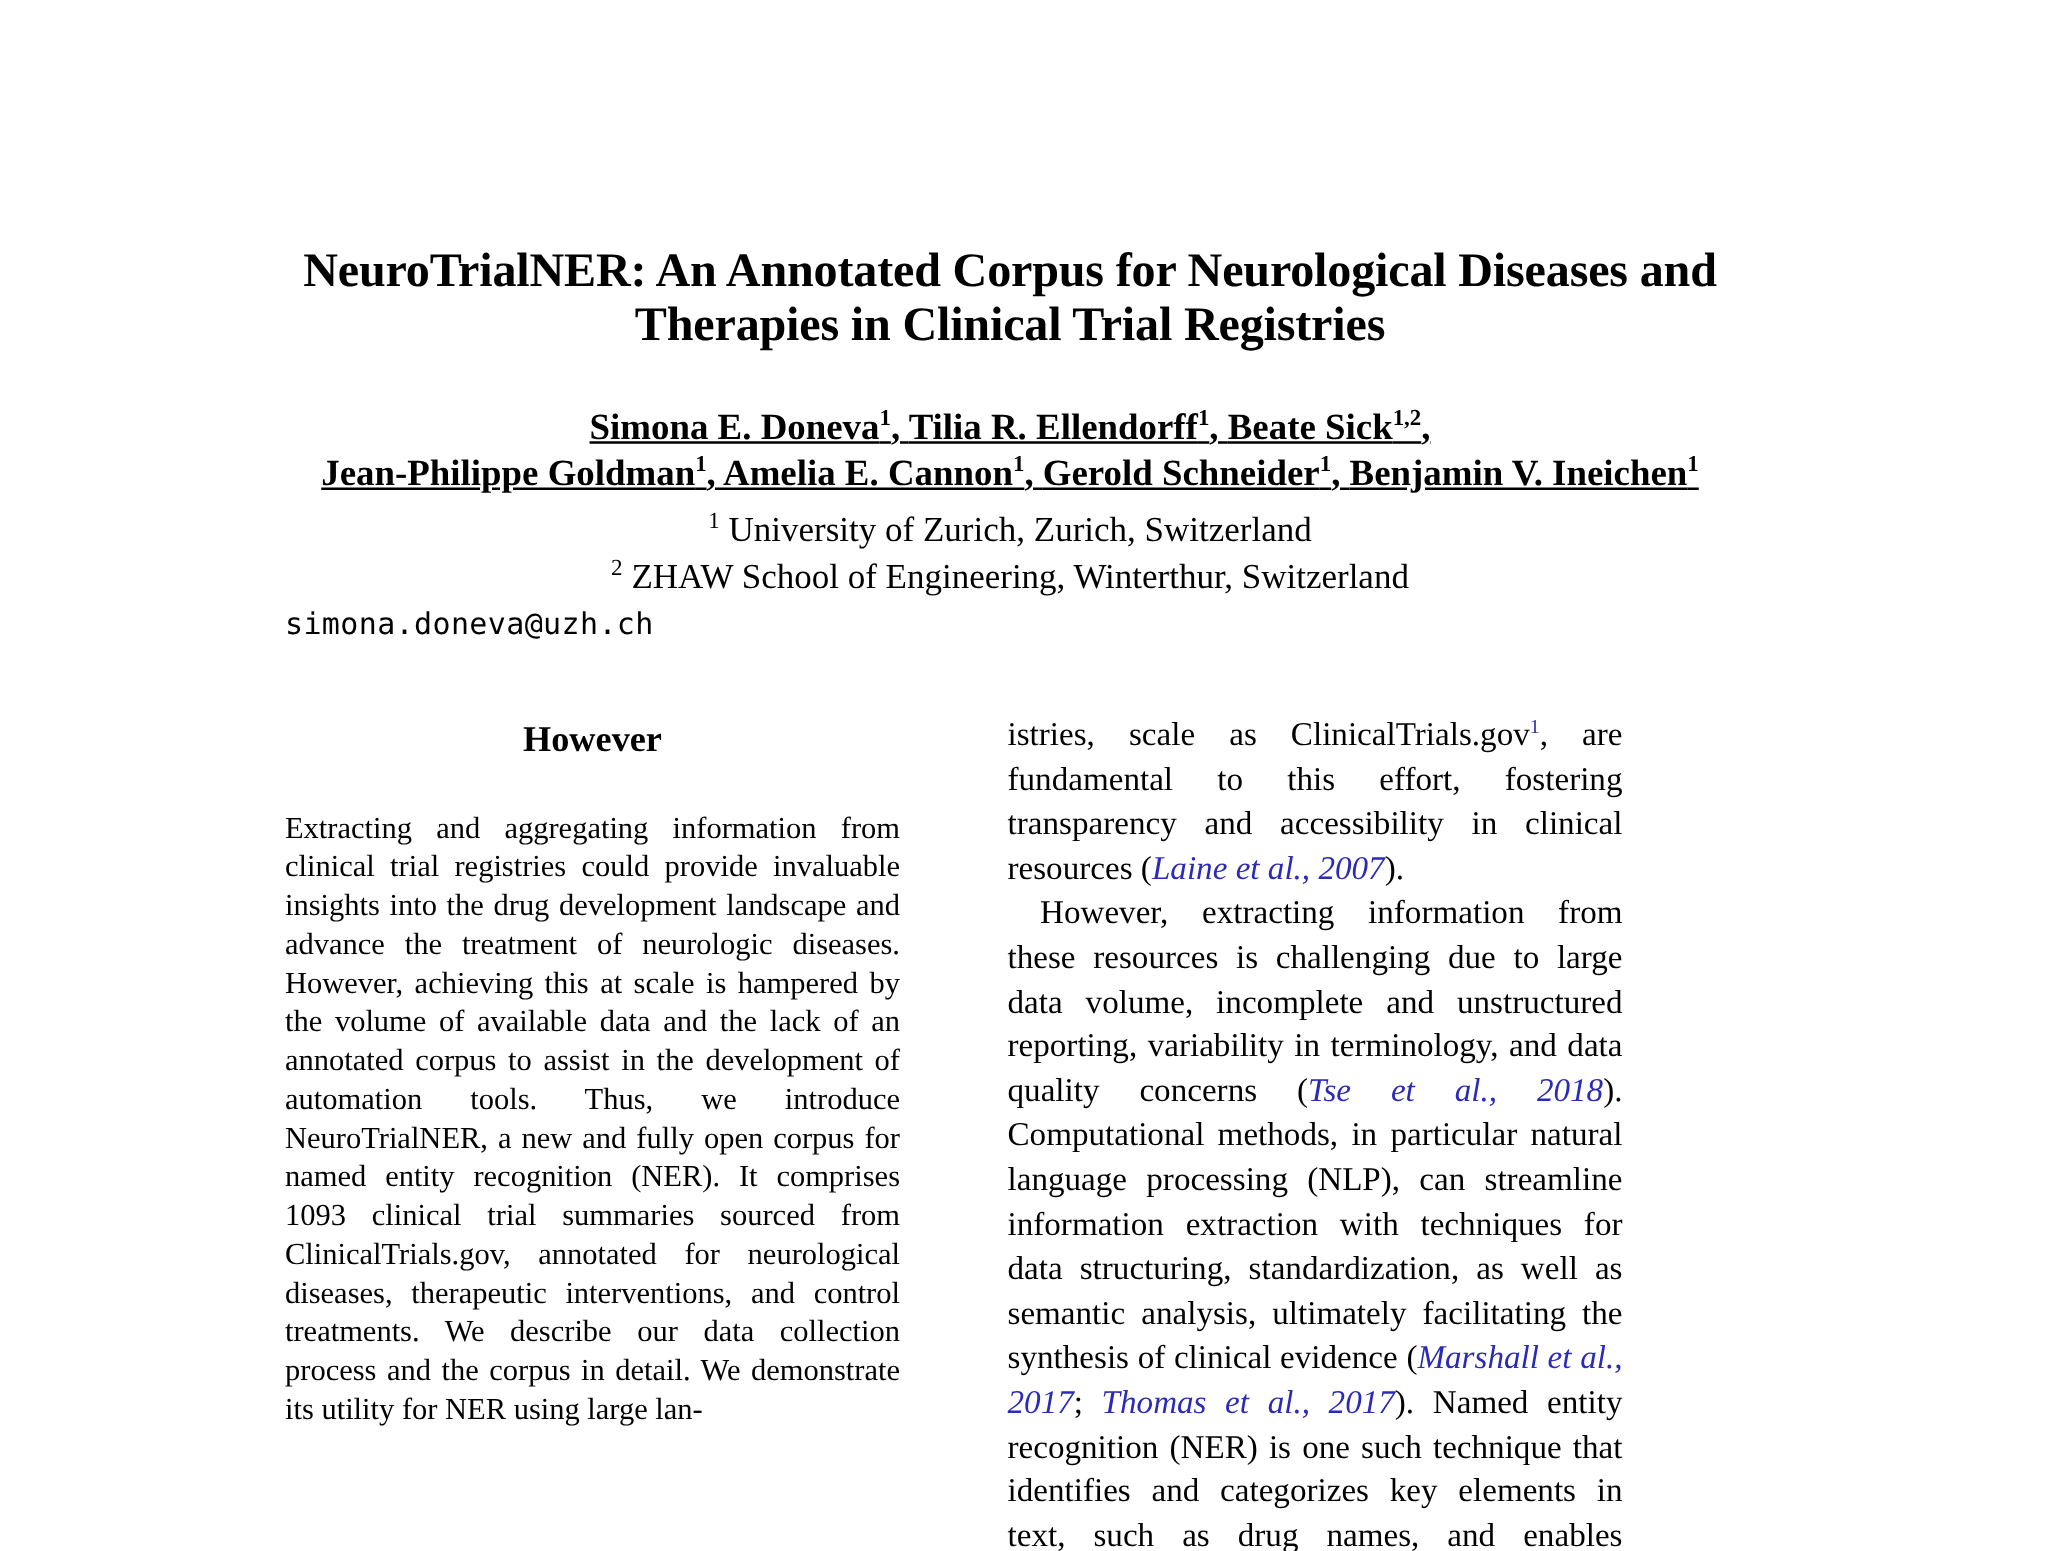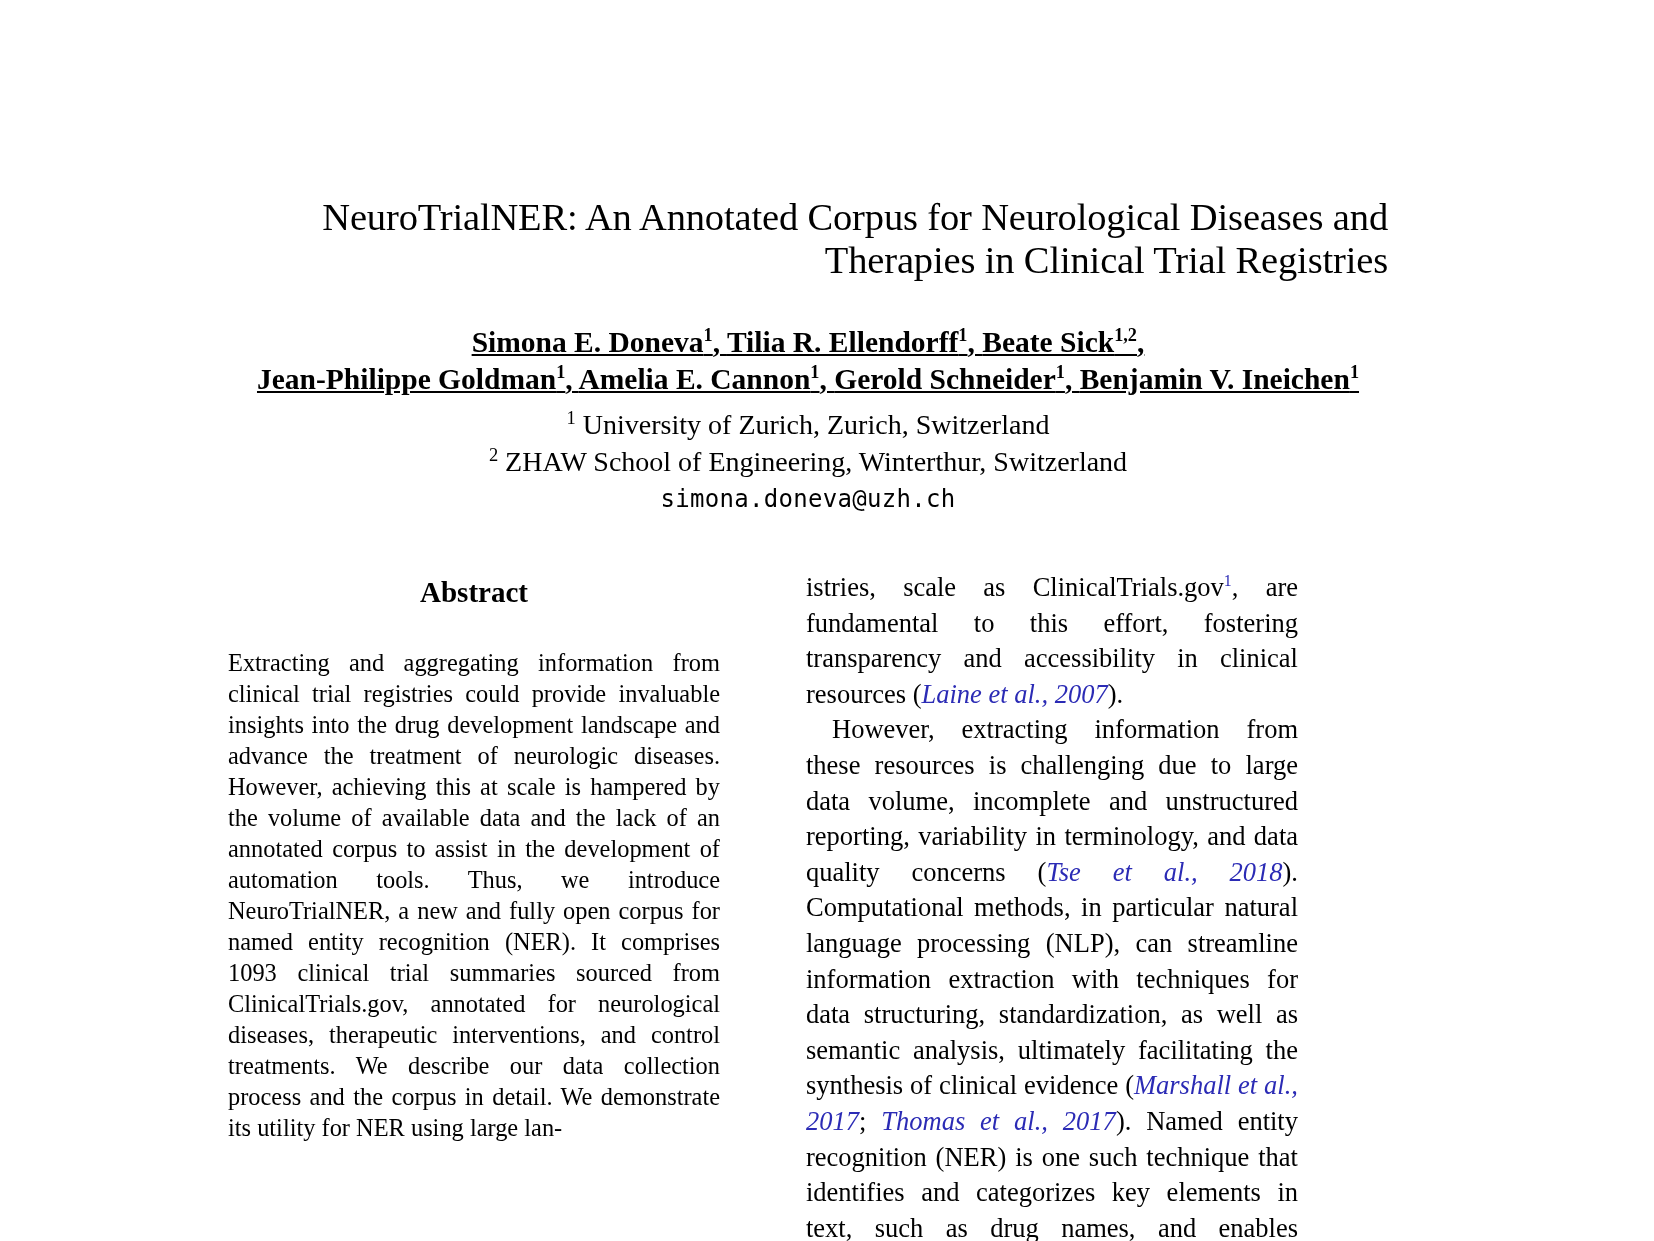--- a/index.html
+++ b/index.html
@@ -22,22 +22,22 @@
     top: 0;
     width: 1160px;
   }
 
   
   .title {
     margin: 0;
     padding-top: 196px;
     font-size: 38.5px;
     line-height: 1.12;
-    font-weight: normal;
-    text-align: right;
+    font-weight: bold;
+    text-align: center;
     letter-spacing: -0.15px;
   }
 
   
   .authors {
     margin-top: 42px;
     text-align: center;
     font-size: 29.5px;
     line-height: 1.26;
     font-weight: bold;
@@ -61,21 +61,21 @@
     font-size: 28px;
     line-height: 1.34;
     font-weight: normal;
   }
   .affiliations .aff sup {
     font-weight: normal;
     font-size: 0.66em;
   }
   .email {
     margin-top: 4px;
-    text-align: center;
+    text-align: left;
     font-family: "DejaVu Sans Mono", "Liberation Mono", monospace;
     font-size: 24px;
     letter-spacing: 0.3px;
   }
 
   
   .columns {
     position: absolute;
     left: 228px;
     top: 570px;
@@ -155,21 +155,21 @@
       </div>
     </div>
 
     <div class="email">simona.doneva@uzh.ch</div>
 
   </div>
 
   <div class="columns">
 
     <div class="col col-left">
-      <h2 class="abstract-heading">Abstract</h2>
+      <h2 class="abstract-heading">However</h2>
       <div class="abs-body">Extracting and aggregating information from clinical trial registries could provide invaluable insights into the drug development landscape and advance the treatment of neurologic diseases. However, achieving this at scale is hampered by the volume of available data and the lack of an annotated corpus to assist in the development of automation tools. Thus, we introduce NeuroTrialNER, a new and fully open corpus for named entity recognition (NER). It comprises 1093 clinical trial summaries sourced from ClinicalTrials.gov, annotated for neurological diseases, therapeutic interventions, and control treatments. We describe our data collection process and the corpus in detail. We demonstrate its utility for NER using large lan-</div>
     </div>
 
     <div class="col col-right">
       <p class="body-text"><span>istries, scale as ClinicalTrials.gov</span><sup class="fn">1</sup><span>, are fundamental to this effort, fostering transparency and accessibility in clinical resources (</span><a class="cite" href="#">Laine et al., 2007</a><span>).</span></p>
 
       <p class="body-text indent"><span>However, extracting information from these resources is challenging due to large data volume, incomplete and unstructured reporting, variability in terminology, and data quality concerns (</span><a class="cite" href="#">Tse et al., 2018</a><span>). Computational methods, in particular natural language processing (NLP), can streamline information extraction with techniques for data structuring, standardization, as well as semantic analysis, ultimately facilitating the synthesis of clinical evidence (</span><a class="cite" href="#">Marshall et al., 2017</a><span>; </span><a class="cite" href="#">Thomas et al., 2017</a><span>). Named entity recognition (NER) is one such technique that identifies and categorizes key elements in text, such as drug names, and enables downstream tasks such as relationship extraction</span></p>
     </div>
 
   </div>

